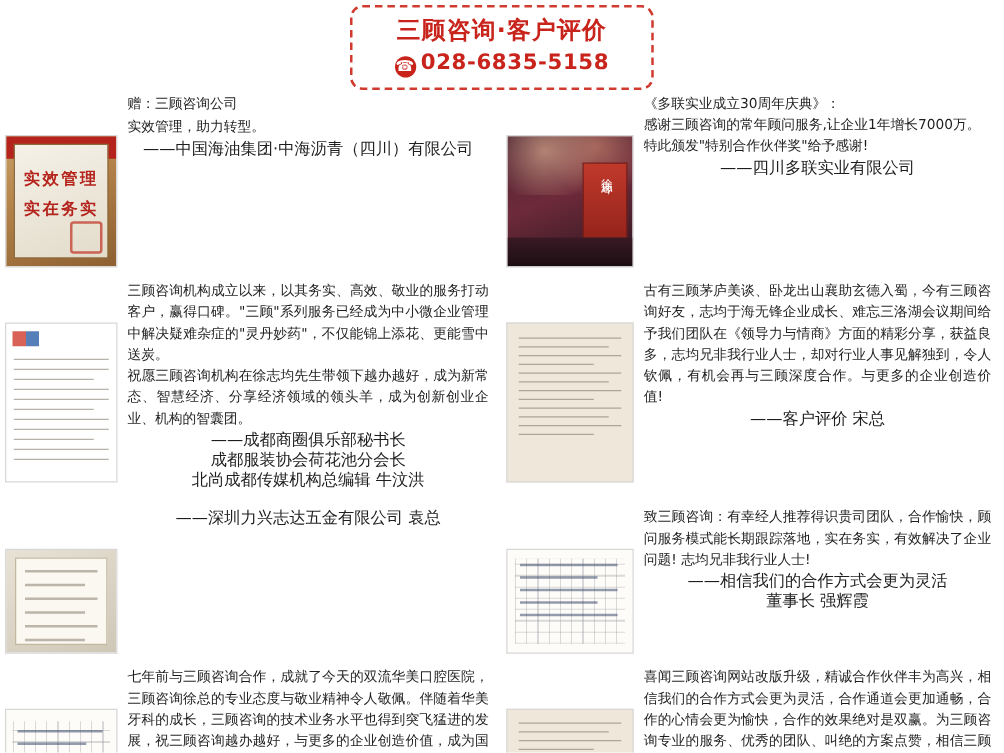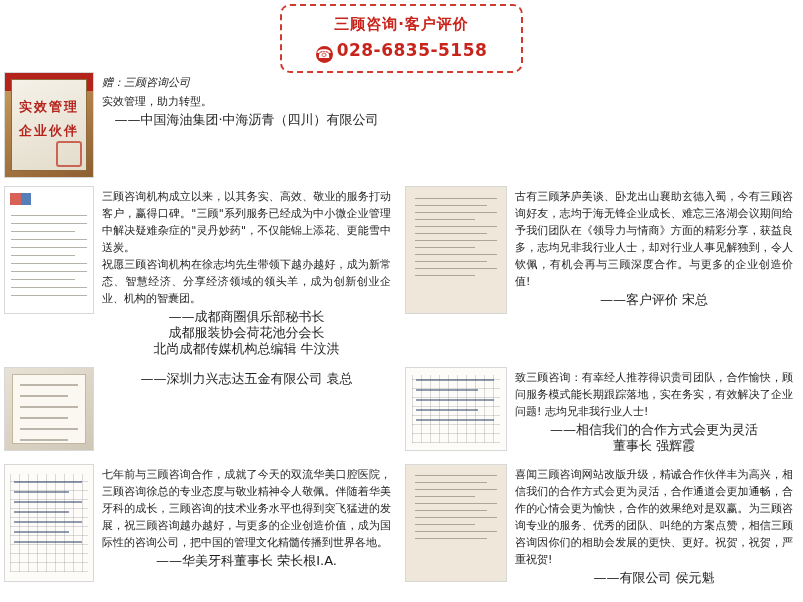--- a/index.html
+++ b/index.html
@@ -31,21 +31,21 @@
     box-sizing: border-box;
   }
   .header-box {
     border: 2px dashed #d03a2f;
     border-radius: 10px;
     padding: 6px 34px 8px 34px;
     text-align: center;
     background: #fff;
   }
   .header-title {
-    font-size: 15px;
+    font-size: 19px;
     font-weight: bold;
     color: #c8241c;
     letter-spacing: 1px;
     line-height: 24px;
   }
   .header-phone {
     margin-top: 3px;
     font-size: 17px;
     font-weight: bold;
     color: #c8241c;
@@ -82,37 +82,38 @@
   }
   .cell.left  { width: 401px; }
   .cell.right { width: 402px; }
 
   .photo {
     flex: 0 0 auto;
     position: relative;
     overflow: hidden;
     border: 1px solid #d8d8d8;
     background: #efece6;
+    margin-top: 36px;
   }
   .text {
     flex: 1 1 auto;
     padding: 2px 4px 2px 8px;
     font-size: 11px;
     line-height: 17px;
     color: #1e1e1e;
     text-align: justify;
   }
   .text p { margin: 0 0 2px 0; }
   .sig {
     margin-top: 2px;
     text-align: center;
     font-size: 13px;
     line-height: 16px;
   }
-  .gift-line { margin-bottom: 4px; font-style: italic; }
+  .gift-line { margin-bottom: 4px; }
 
   
   
   .ph-plaque {
     background: linear-gradient(155deg,#c9a063 0%,#b4834a 40%,#8d5f31 100%);
   }
   .ph-plaque .inner {
     position: absolute;
     left: 7%; top: 6%; right: 7%; bottom: 6%;
     background: linear-gradient(160deg,#f5f1e8,#e3dccb);
@@ -231,27 +232,42 @@
   </div>
 
   <div class="grid">
 
     <div class="row">
       <div class="cell left">
         <div class="photo ph-plaque" style="width:88px;height:104px;">
           <div class="topbar"></div>
           <div class="inner"></div>
           <div class="t1">实效管理</div>
-          <div class="t2">企业伙伴</div>
+          <div class="t2">实在务实</div>
           <div class="seal"></div>
         </div>
         <div class="text">
           <p class="gift-line">赠：三顾咨询公司</p>
           <p>实效管理，助力转型。</p>
           <div class="sig">——中国海油集团·中海沥青（四川）有限公司</div>
+        </div>
+      </div>
+      <div class="cell right">
+        <div class="photo ph-event" style="width:100px;height:104px;">
+          <div class="lights"></div>
+          <div class="red-panel">
+              <span>徐志坤</span>
+            </div>
+          <div class="stage"></div>
+        </div>
+        <div class="text">
+          <p style="white-space:pre-line;">《多联实业成立30周年庆典》：
+感谢三顾咨询的常年顾问服务,让企业1年增长7000万。
+特此颁发"特别合作伙伴奖"给予感谢!</p>
+          <div class="sig">——四川多联实业有限公司</div>
         </div>
       </div>
     </div>
 
     <div class="row">
       <div class="cell left">
         <div class="photo ph-white" style="width:88px;height:126px;">
           <div class="logo"></div>
           <div class="lines">
               <i></i>

